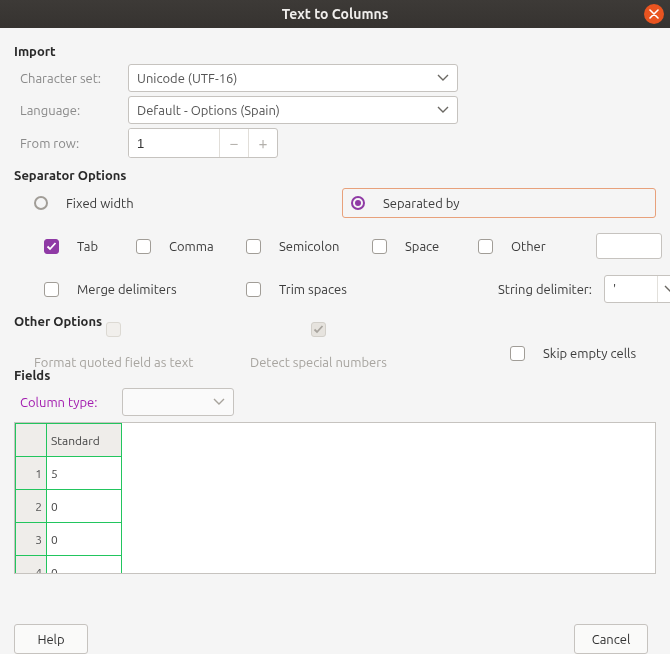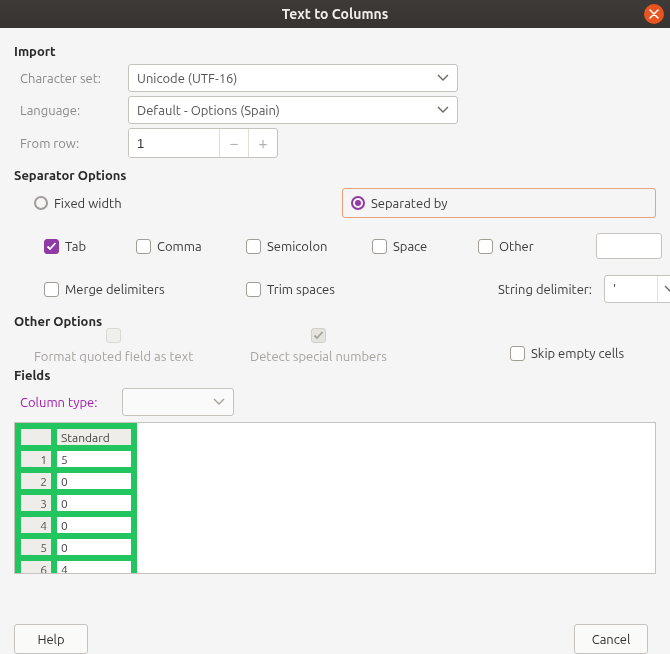--- a/index.html
+++ b/index.html
@@ -97,21 +97,21 @@
     align-items:center;
     justify-content:center;
     border-left: 1px solid #e1ded9;
     color: #b3b0ab;
     font-size: 16px;
     line-height: 1;
   }
   .radio, .check {
     display: inline-flex;
     align-items: center;
-    gap: 6px;
+    gap: 18px;
     font-size: 13px;
   }
   .radio-mark {
     width: 14px; height: 14px;
     border: 2px solid #a19d97;
     border-radius: 50%;
     box-sizing: border-box;
     display:flex; align-items:center; justify-content:center;
   }
   .radio.selected .radio-mark {
@@ -229,22 +229,22 @@
     height: 150px;
     overflow: hidden;
     position: relative;
   }
   .preview table {
     border-collapse: collapse;
     font-size: 12px;
     color: #444;
   }
   .preview th, .preview td {
-    border: 6px solid #22c55e;
-    padding: 0 4px;
+    border: 1px solid #22c55e;
+    padding: 8px 4px;
     height: 16px;
     text-align: left;
     font-weight: normal;
   }
   .preview .numcol {
     width: 22px;
     text-align: right;
     background: #efedea;
     color: #555;
   }

